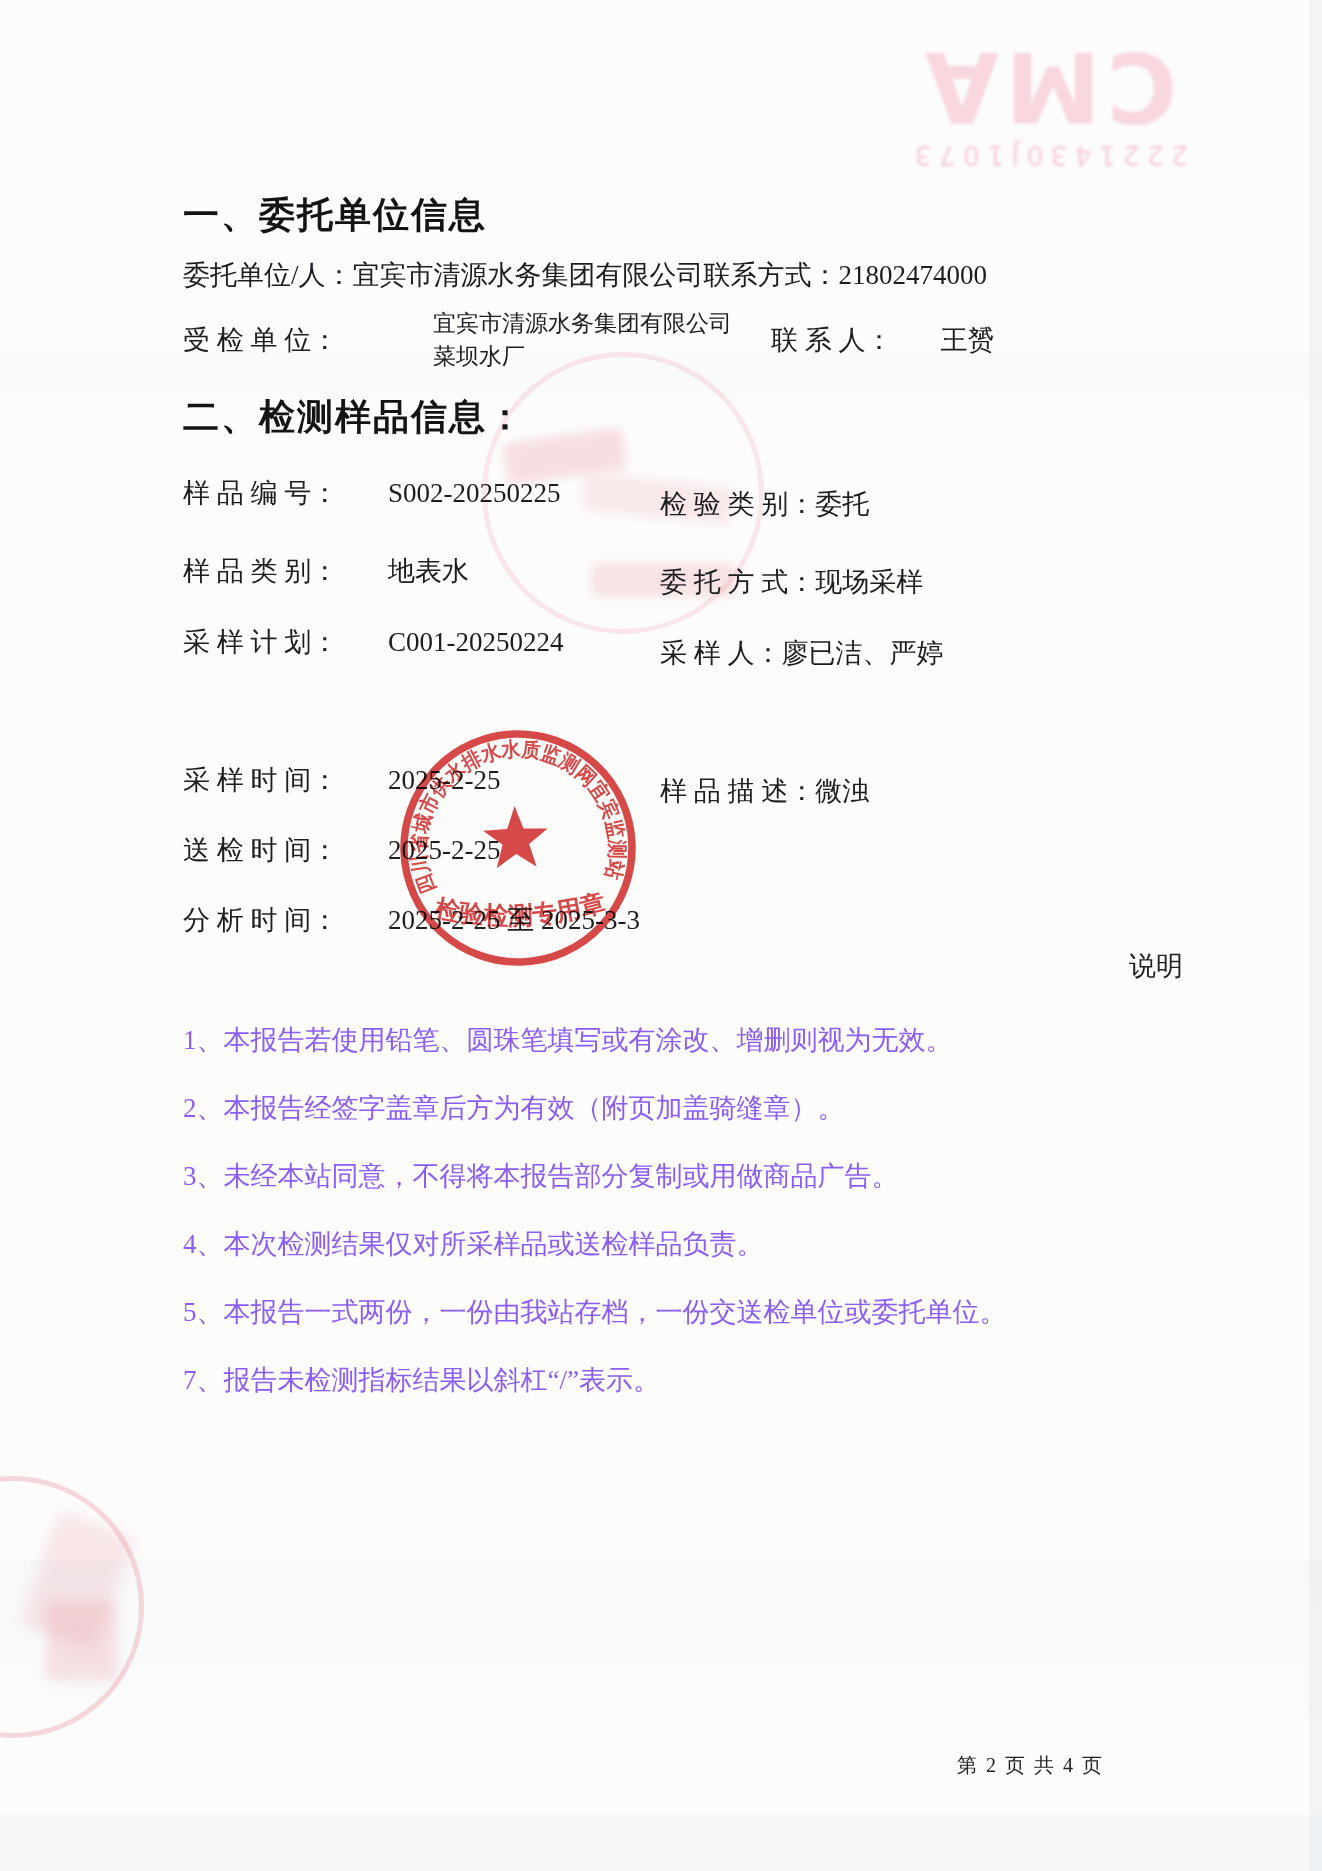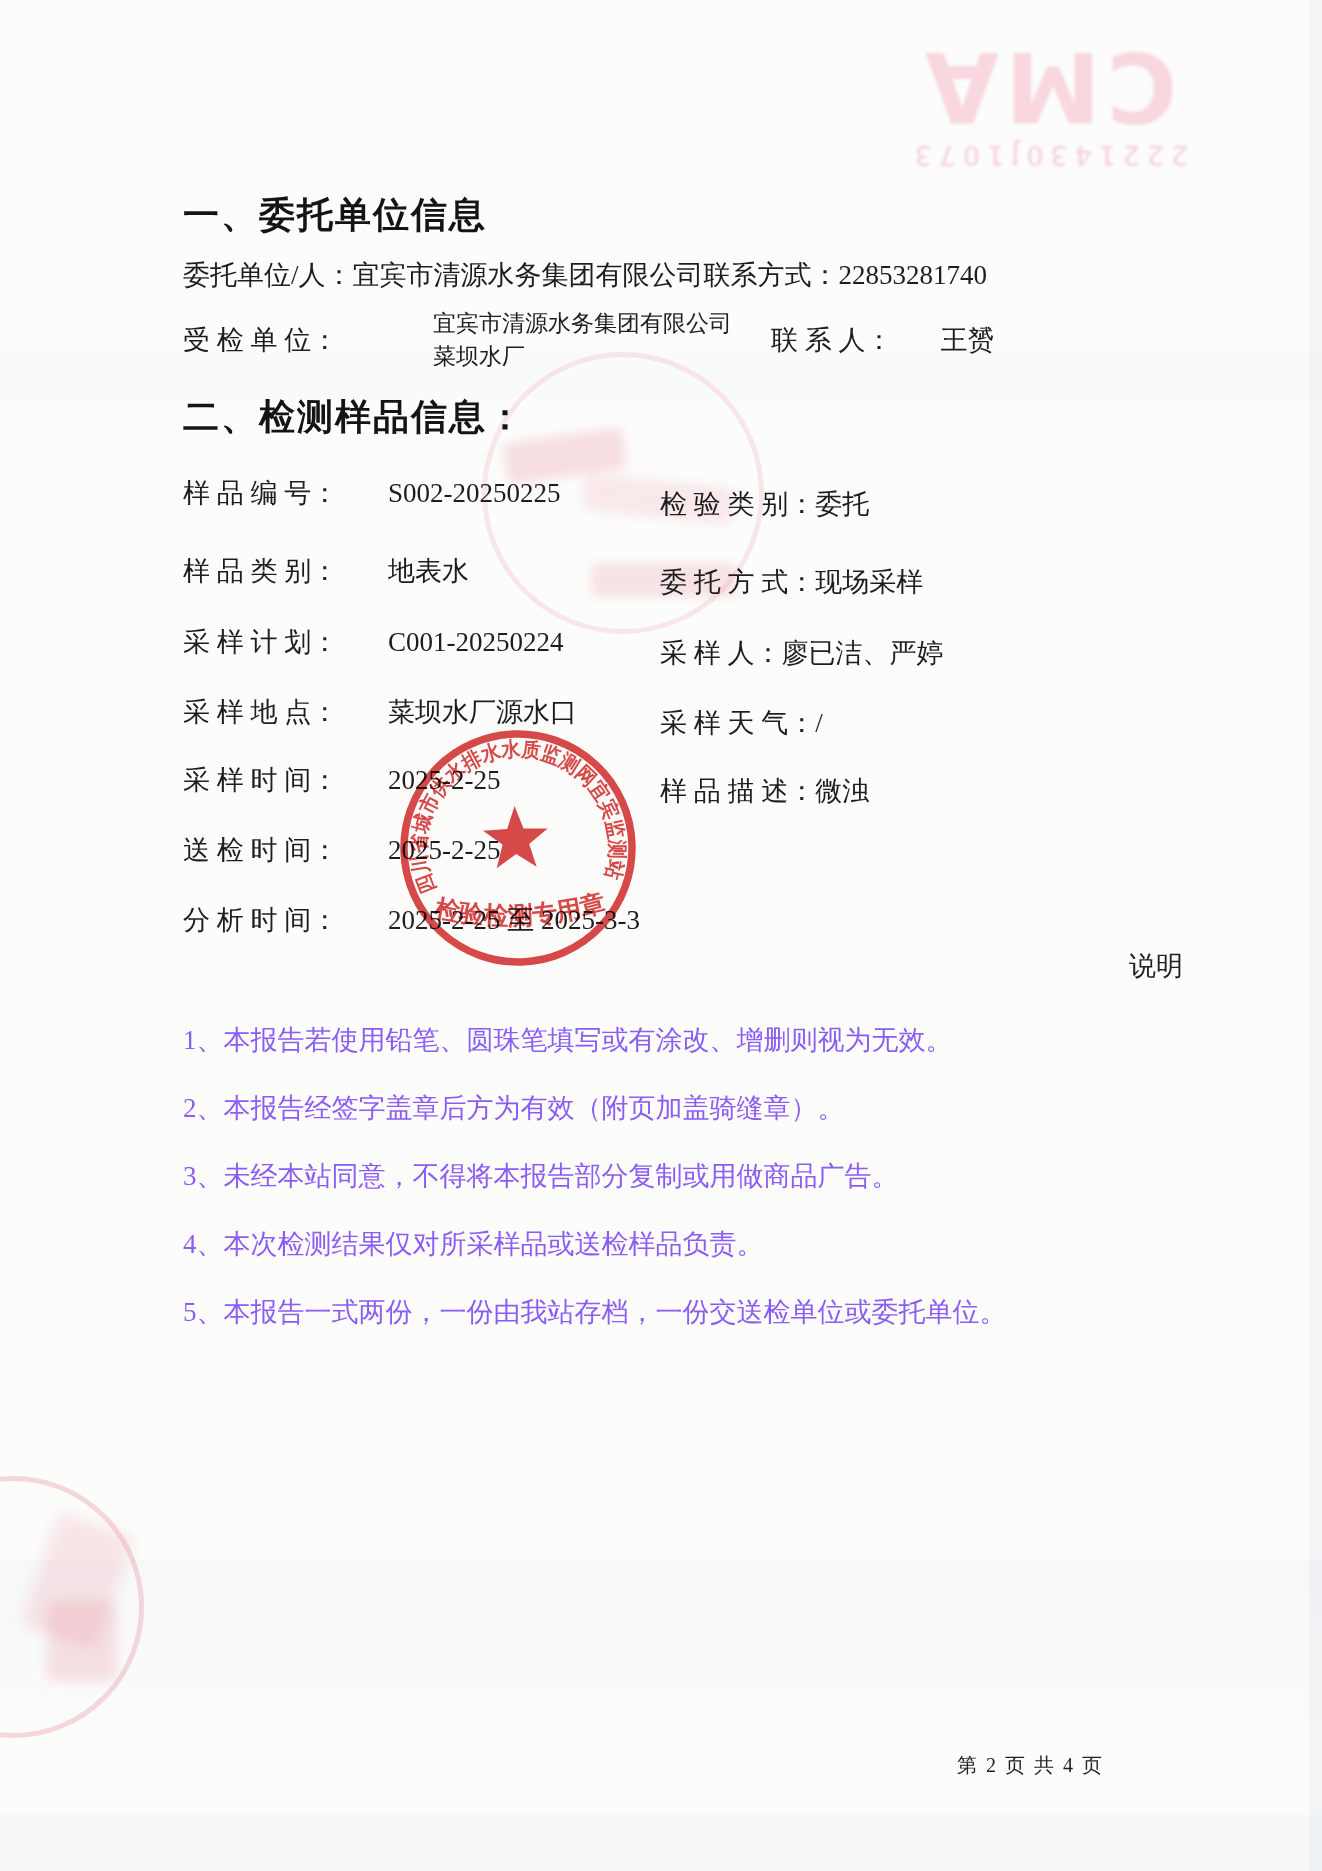--- a/index.html
+++ b/index.html
@@ -87,21 +87,21 @@
   </div>
 
   <div class="bleed bleed-bl">
     <div class="smudge sm4"></div>
     <div class="smudge sm5"></div>
   </div>
 
   <h1 class="h sec1-h">一、委托单位信息</h1>
 
   <div class="row row1">
-    <span>委托单位/人：</span><span>宜宾市清源水务集团有限公司</span><span class="ml">联系方式：</span><span>22853281740</span>
+    <span>委托单位/人：</span><span>宜宾市清源水务集团有限公司</span><span class="ml">联系方式：</span><span>21802474000</span>
   </div>
 
   <div class="row row2">
     <span class="lblw">受  检  单  位：</span>
     <span class="two-col">
       <div>宜宾市清源水务集团有限公司</div>
       <div>菜坝水厂</div>
     </span>
     <span>联  系  人：</span>
       <span>王赟</span>
@@ -114,42 +114,39 @@
     <span class="rcol"><span>检 验 类 别：</span><span>委托</span></span>
   </div>
   <div class="srow" style="top:539px">
     <span class="lblL">样 品 类 别：</span><span>地表水</span>
     <span class="rcol"><span>委 托 方 式：</span><span>现场采样</span></span>
   </div>
   <div class="srow" style="top:610px">
     <span class="lblL">采 样 计 划：</span><span>C001-20250224</span>
     <span class="rcol"><span>采  样  人：</span><span>廖已洁、严婷</span></span>
   </div>
-  <div class="srow" style="top:680px">
-    <span class="lblL">采 样 地 点：</span><span>菜坝水厂源水口</span>
-    <span class="rcol"><span>采 样 天 气：</span><span>/</span></span>
-  </div>
   <div class="srow" style="top:748px">
     <span class="lblL">采 样 时 间：</span><span>2025-2-25</span>
     <span class="rcol"><span>样 品 描 述：</span><span>微浊</span></span>
   </div>
   <div class="srow" style="top:818px">
     <span class="lblL">送 检 时 间：</span><span>2025-2-25</span>
   </div>
   <div class="srow" style="top:888px">
     <span class="lblL">分 析 时 间：</span><span>2025-2-25 至 2025-3-3</span>
   </div>
 
   <div class="notes-h">说明</div>
   <div class="notes">
     <div class="note">1、本报告若使用铅笔、圆珠笔填写或有涂改、增删则视为无效。</div>
     <div class="note">2、本报告经签字盖章后方为有效（附页加盖骑缝章）。</div>
     <div class="note">3、未经本站同意，不得将本报告部分复制或用做商品广告。</div>
     <div class="note">4、本次检测结果仅对所采样品或送检样品负责。</div>
     <div class="note">5、本报告一式两份，一份由我站存档，一份交送检单位或委托单位。</div>
+    <div class="note">7、报告未检测指标结果以斜杠“/”表示。</div>
   </div>
 
   <div class="footer">第 2 页 共 4 页</div>
 
   <svg class="stamp" width="260" height="260" viewBox="0 0 260 260">
     <circle cx="130" cy="130" r="114" fill="none" stroke="#d63c3c" stroke-width="7.5"></circle>
     <path id="sealArc" d="M 46.6 168.9 A 92 92 0 0 1 130 38 A 92 92 0 0 1 213.4 168.9" fill="none"></path>
     <text font-size="20.5" font-weight="bold" fill="#d63c3c" font-family="Liberation Serif, DejaVu Serif, serif">
       <textPath href="#sealArc" textLength="362" lengthAdjust="spacingAndGlyphs">四川省城市供水排水水质监测网宜宾监测站</textPath>
     </text>

